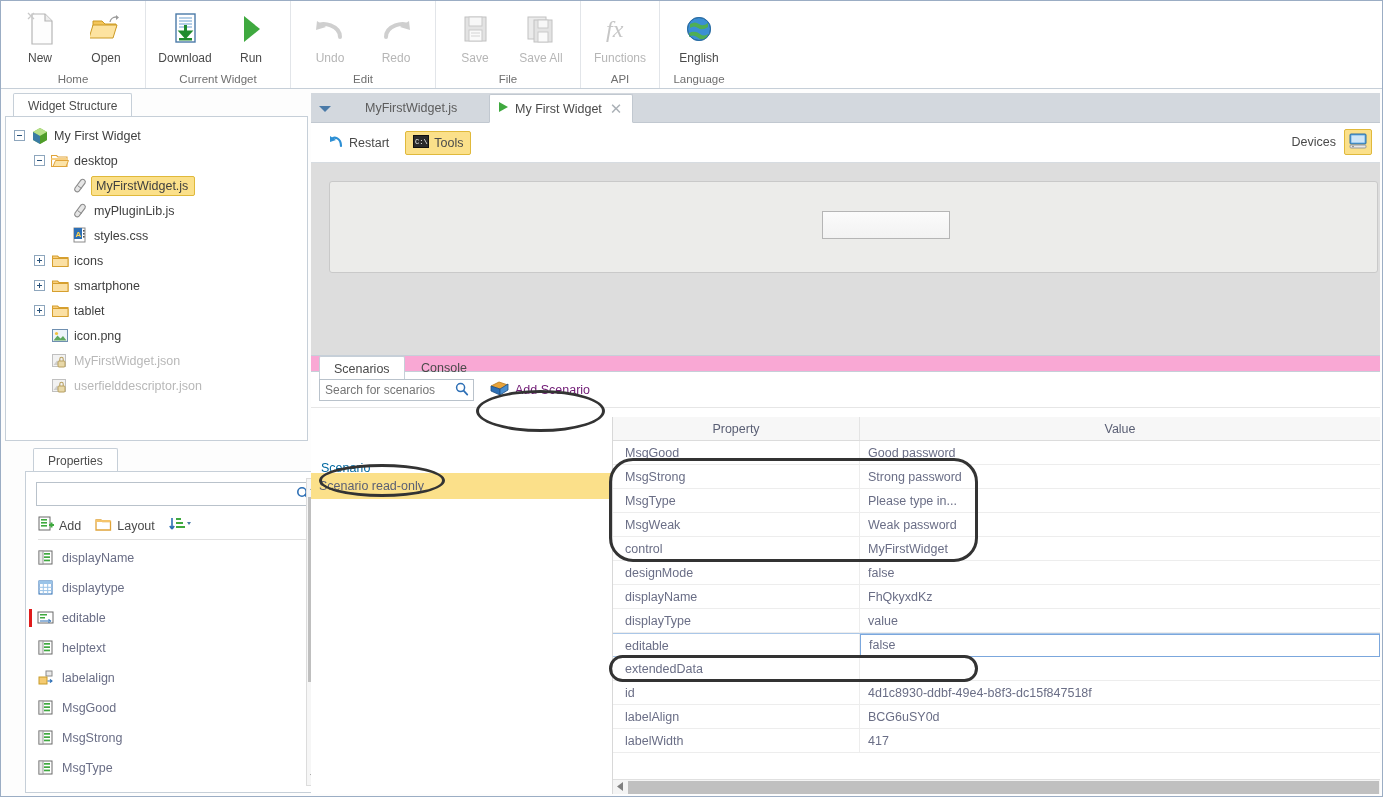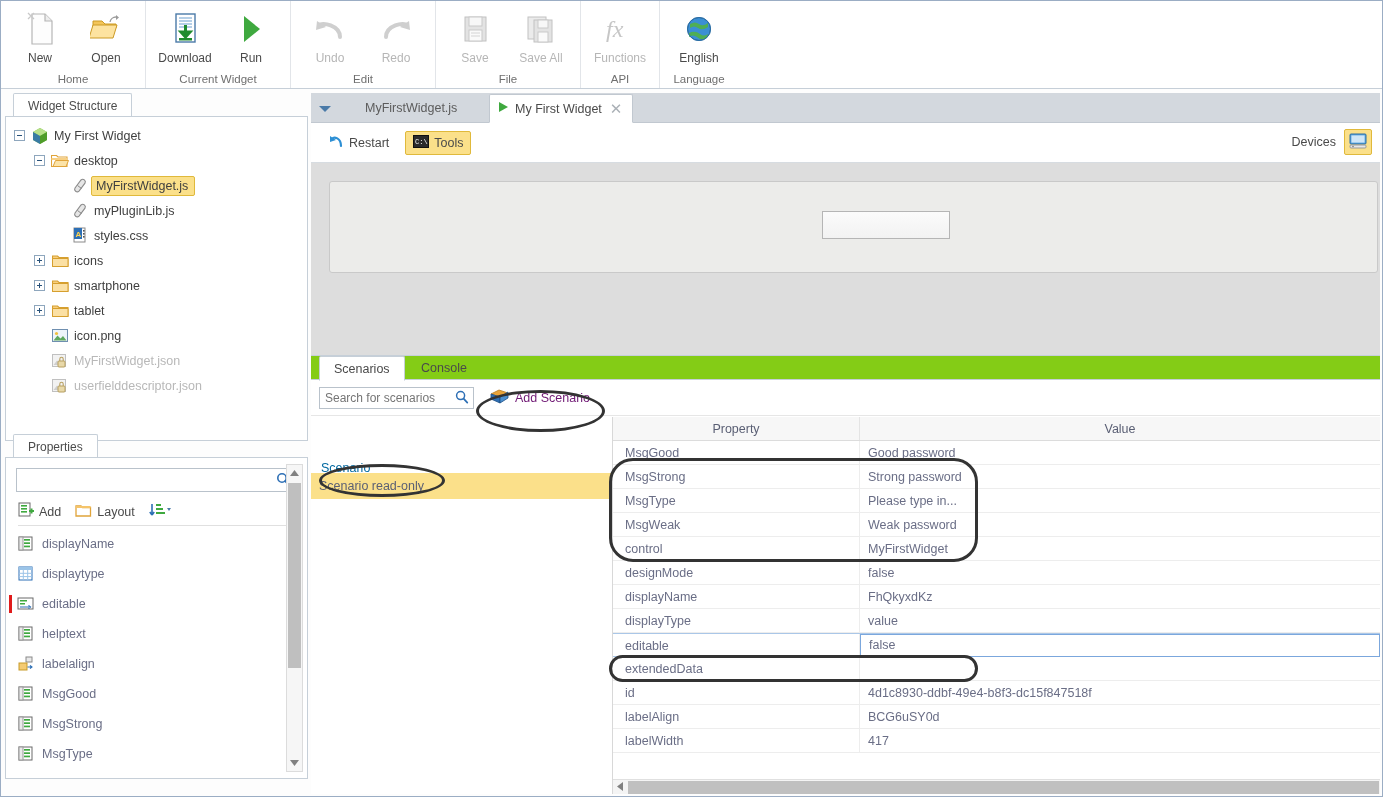--- a/index.html
+++ b/index.html
@@ -69,21 +69,21 @@
     border: 1px solid #c6cfd8; border-bottom: none;
     border-radius: 2px 2px 0 0;
   }
   .pane-body {
     position: absolute; left: 0; right: 0; top: 23px; bottom: 0;
     background: #ffffff;
     border: 1px solid #c6cfd8;
   }
 
   #pane-structure { top: 0; height: 348px; }
-  #pane-properties { top: 341px; height: 345px; }
+  #pane-properties { top: 355px; height: 345px; margin-left: 20px; }
 
   
   .tree { padding: 6px 0 0 0; }
   .tnode {
     display: flex; align-items: center; height: 25px;
     padding-left: 4px; font-size: 12.5px; color: #3f3f3f;
     cursor: default; white-space: nowrap;
   }
   .tnode .expander {
     width: 11px; height: 11px; margin-right: 6px;
@@ -204,21 +204,21 @@
     background: linear-gradient(#fbfbfb,#f2f2f2);
     border: 1px solid #b5b5b5;
   }
 
   
   .bottom {
     position: absolute; left: 0; right: 0; top: 262px; bottom: 0;
     background: #ffffff; border-top: 1px solid #c6cfd8;
   }
   .bottom-tabs {
-    position: relative; height: 24px; background: #84cc16;
+    position: relative; height: 16px; background: #f9a8d4;
     border-bottom: 1px solid #c6cfd8;
   }
   .btab {
     position: absolute; top: 0; height: 25px; line-height: 24px;
     padding: 0 14px; font-size: 12.5px; color: #4a4a4a; cursor: pointer;
   }
   .btab.active {
     background: #ffffff; border: 1px solid #c6cfd8;
     border-bottom-color: #ffffff; border-radius: 2px 2px 0 0;
   }

